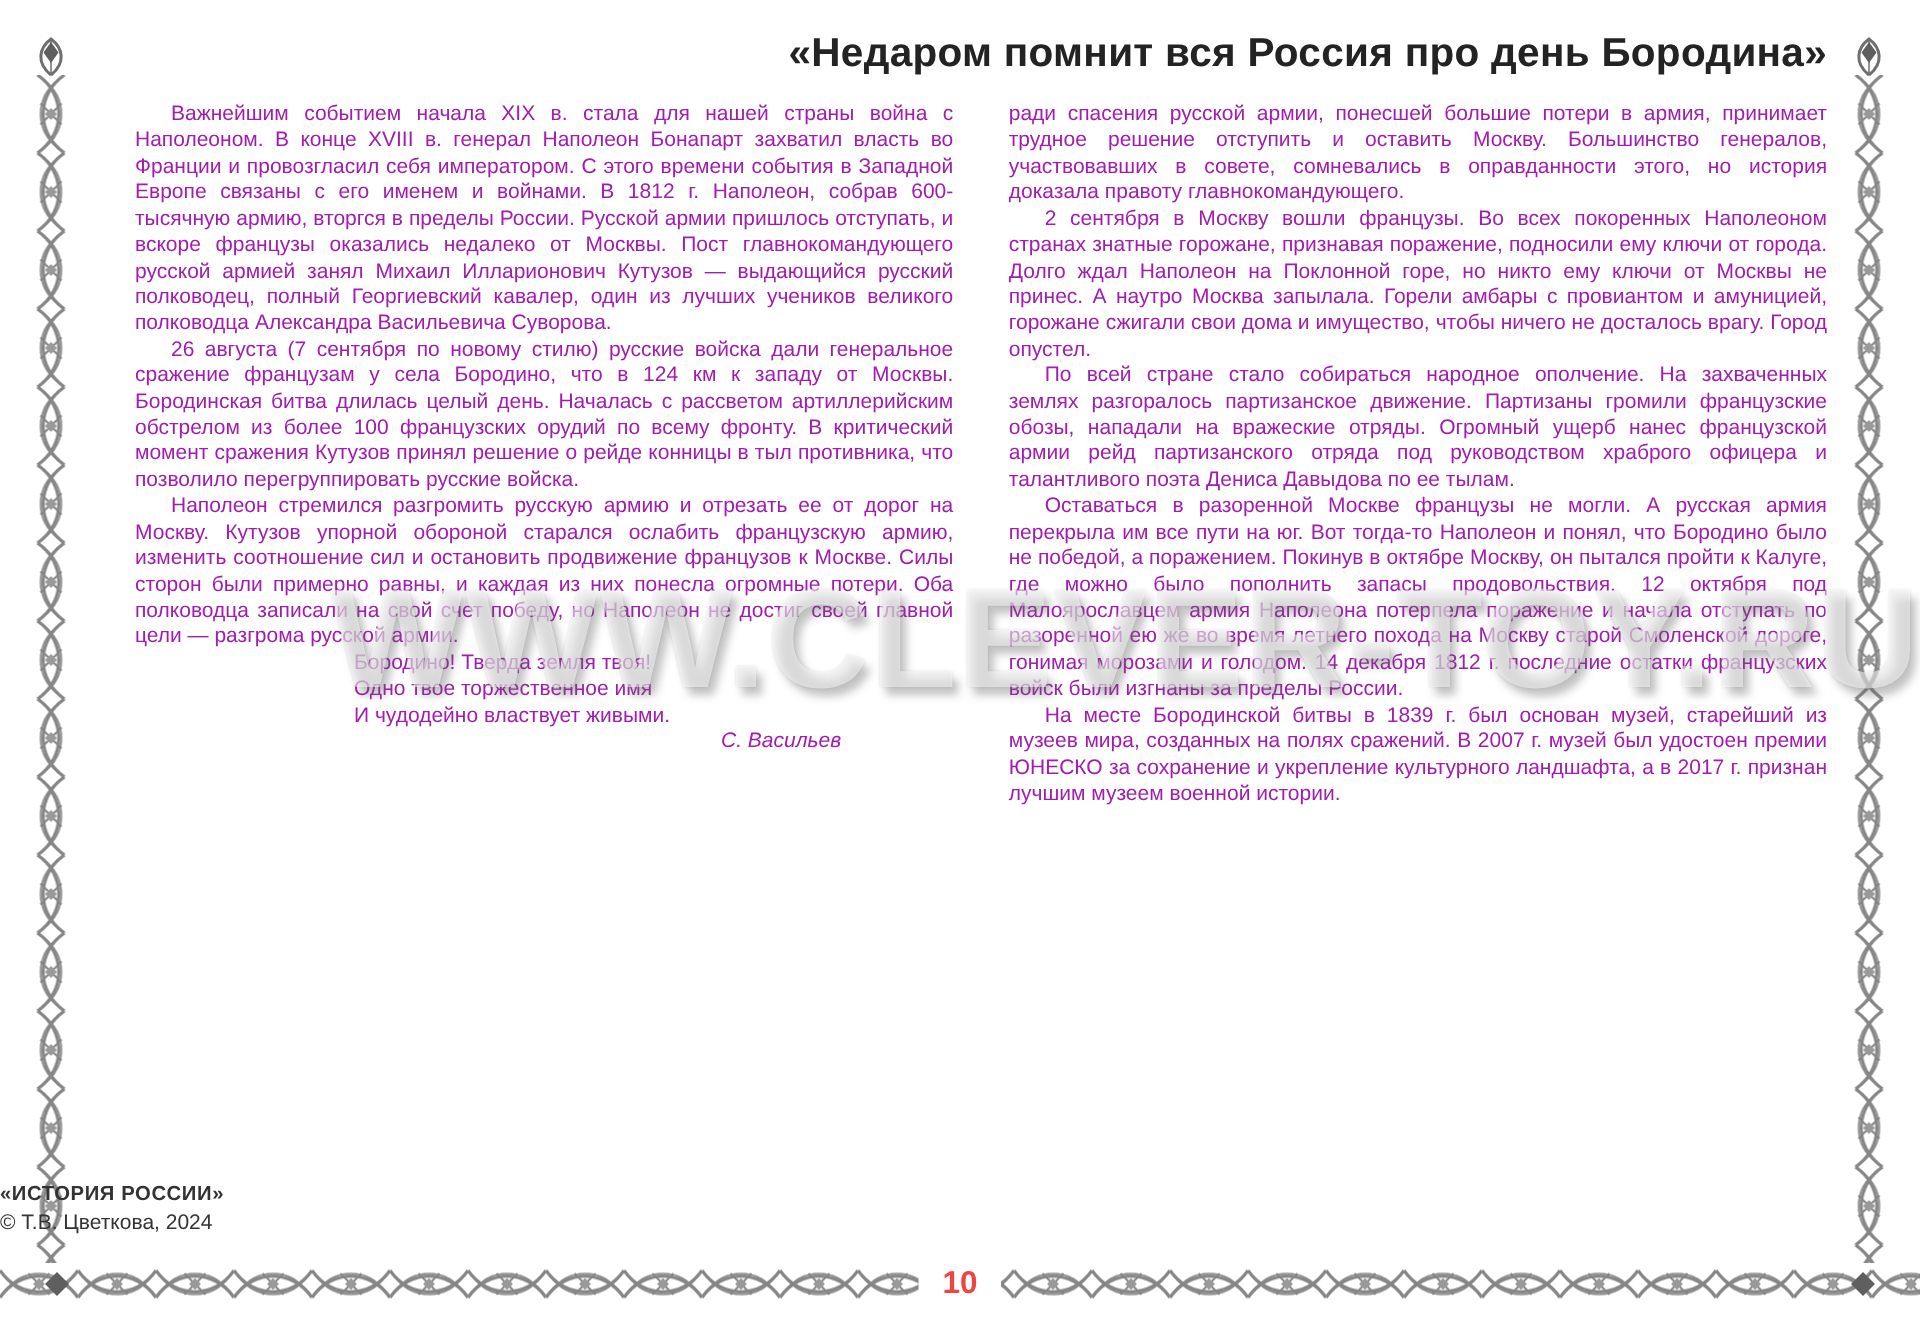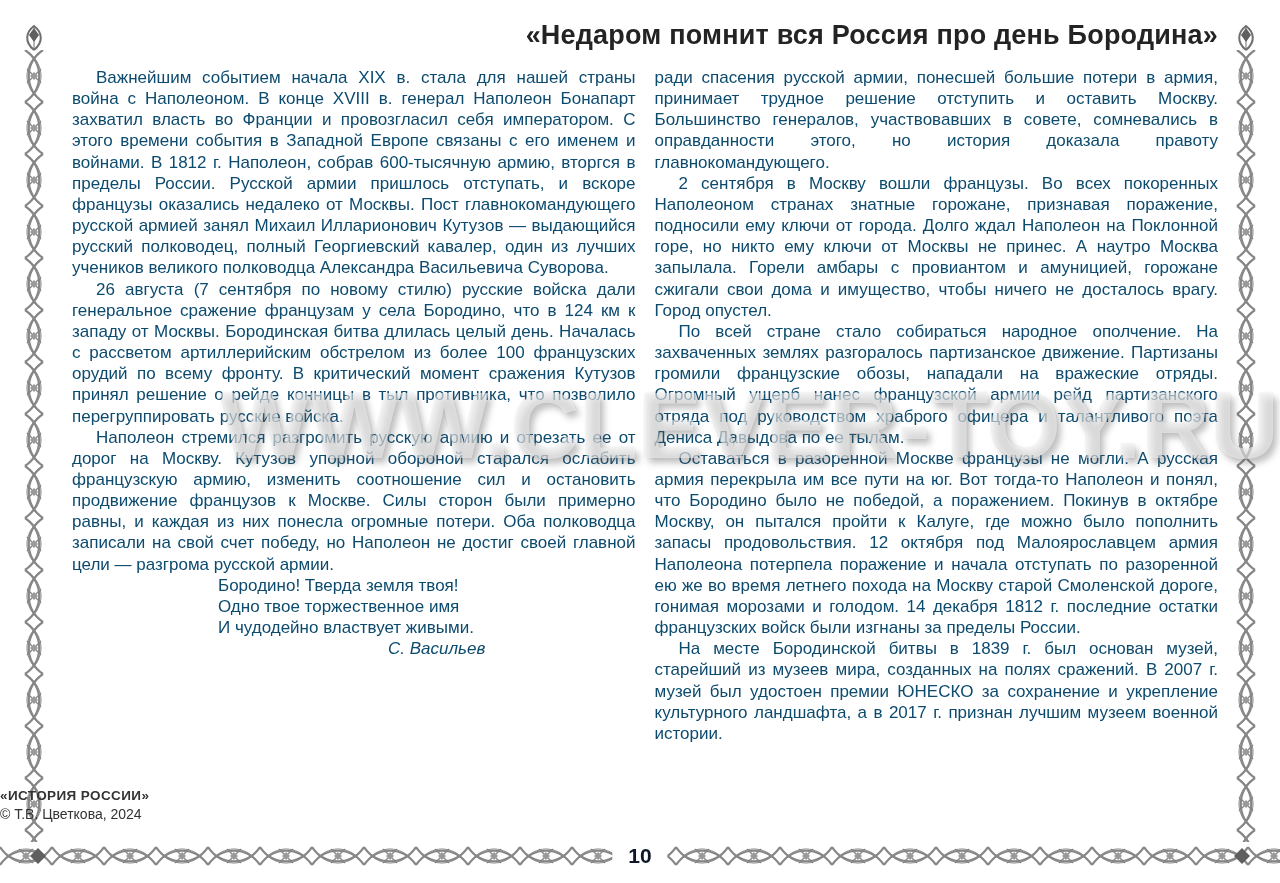--- a/index.html
+++ b/index.html
@@ -12,34 +12,34 @@
   #border-left  { left:14px; top:24px; }
   #border-right { right:14px; top:24px; }
   #border-bottom{ left:0; bottom:8px; }
   
   .content { position:absolute; left:72px; right:62px; top:20px; }
   .page-title {
     margin:0 0 16px 0; text-align:right;
     font-size:27px; font-weight:bold; color:#232323; letter-spacing:.2px;
   }
   .cols { display:flex; gap:19px; }
-  .col  { flex:1 1 0; text-align:justify; font-size:17px; line-height:1.245; color:#0c4a6e; }
+  .col  { flex:1 1 0; text-align:justify; font-size:14px; line-height:1.245; color:#a21caf;margin-left:18px; }
   .col p { margin:0; }
   .col p.indent { text-indent:24px; }
   .poem { margin-left:146px; text-align:left; }
   .poem-line { white-space:nowrap; }
-  .attribution { font-style:italic; margin-left:316px; text-align:left; }
+  .attribution { font-style:italic; margin-left:316px; text-align:center; }
   
   .footer { position:absolute; left:0; right:0; top:788px; color:#333; }
   .series    { font-size:13.5px; font-weight:bold; letter-spacing:.4px; }
   .copyright { font-size:14px; margin-top:3px; }
   .page-number-box {
     position:absolute; bottom:14px; left:50%; transform:translateX(-50%);
     background:#ffffff; padding:1px 16px;
-    font-size:21px; font-weight:bold; color:#0f172a;
+    font-size:21px; font-weight:bold; color:#ef4444;
   }
   
   .watermark {
     position:absolute; top:372px; left:0; width:100%; text-align:right;
     font-weight:bold; font-size:94px; letter-spacing:1px;
     color:rgba(255,255,255,0.52);
     text-shadow:4px 5px 6px rgba(95,95,95,0.38), 0 0 2px rgba(120,120,120,0.22);
     pointer-events:none; user-select:none;
   }
 </style>

